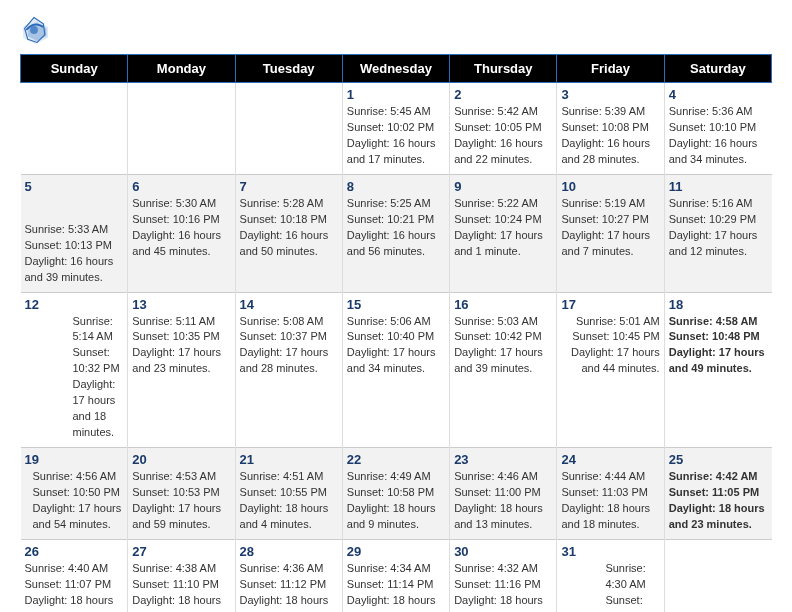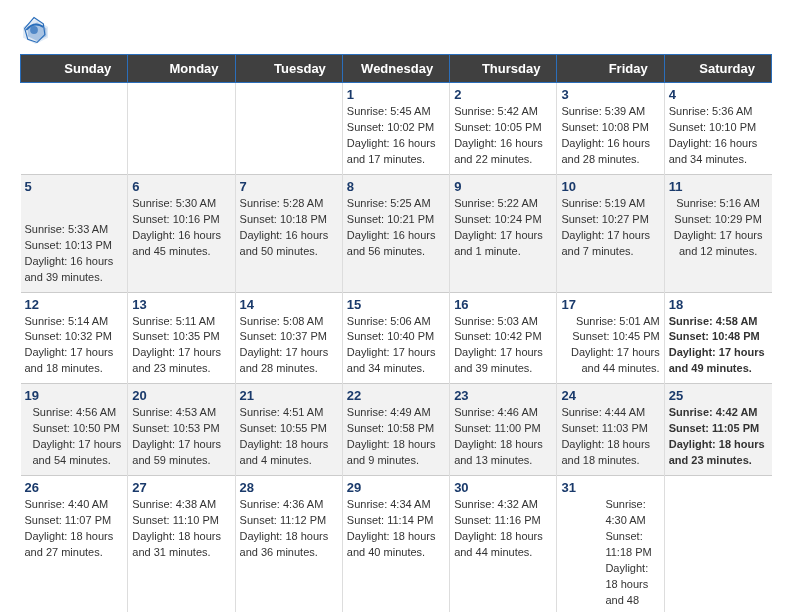--- a/index.html
+++ b/index.html
@@ -7,21 +7,21 @@
     .page { width: 792px; padding: 16px 20px 16px 20px; }
     .header { display: flex; justify-content: space-between; align-items: flex-start; margin-bottom: 10px; }
     .logo { display: flex; align-items: center; }
     .logo-text { font-size: 18px; font-weight: bold; color: #1a3a6b; line-height: 1.2; }
     .logo-text span { display: block; }
     .logo-icon { width: 28px; height: 28px; margin-right: 4px; }
     .title-block { text-align: right; }
     .main-title { font-size: 36px; font-weight: bold; color: #1a3a6b; }
     .sub-title { font-size: 16px; color: #555; }
     table { width: 100%; border-collapse: collapse; }
-    thead tr th { background: #404040; color: #fff; font-size: 13px; font-weight: bold; padding: 6px 16px; text-align: right; border: 1px solid #2a6ebb; }
+    thead tr th { background: #000000; color: #fff; font-size: 13px; font-weight: bold; padding: 6px 4px; text-align: center; border: 1px solid #2a6ebb; }
     tbody tr { border-bottom: 1px solid #ccc; }
     tbody tr:nth-child(even) { background: #f2f2f2; }
     tbody tr:nth-child(odd) { background: #fff; }
     td { vertical-align: top; padding: 4px 4px 6px 4px; font-size: 11px; color: #333; border-right: 1px solid #ddd; width: calc(100% / 7); min-height: 80px; }
     td:last-child { border-right: none; }
     .day-num { font-size: 13px; font-weight: bold; color: #1a3a6b; display: block; margin-bottom: 2px; }
     .day-info { font-size: 11px; color: #333; line-height: 1.45; }
   </style>
 </head>
 <body>
@@ -132,30 +132,30 @@
           </td>
           <td>
             <span class="day-num">10</span>
             <div class="day-info" style="white-space: pre-line;">Sunrise: 5:19 AM
 Sunset: 10:27 PM
 Daylight: 17 hours
 and 7 minutes.</div>
           </td>
           <td>
             <span class="day-num">11</span>
-            <div class="day-info" style="white-space: pre-line; text-align: center;">Sunrise: 5:16 AM
+            <div class="day-info" style="white-space: pre-line;">Sunrise: 5:16 AM
 Sunset: 10:29 PM
 Daylight: 17 hours
 and 12 minutes.</div>
           </td>
         </tr>
         <tr>
           <td>
             <span class="day-num">12</span>
-            <div class="day-info" style="white-space: pre-line;">Sunrise: 5:14 AM
+            <div class="day-info" style="white-space: pre-line; margin-left: 48px;">Sunrise: 5:14 AM
 Sunset: 10:32 PM
 Daylight: 17 hours
 and 18 minutes.</div>
           </td>
           <td>
             <span class="day-num">13</span>
             <div class="day-info" style="white-space: pre-line;">Sunrise: 5:11 AM
 Sunset: 10:35 PM
 Daylight: 17 hours
 and 23 minutes.</div>

